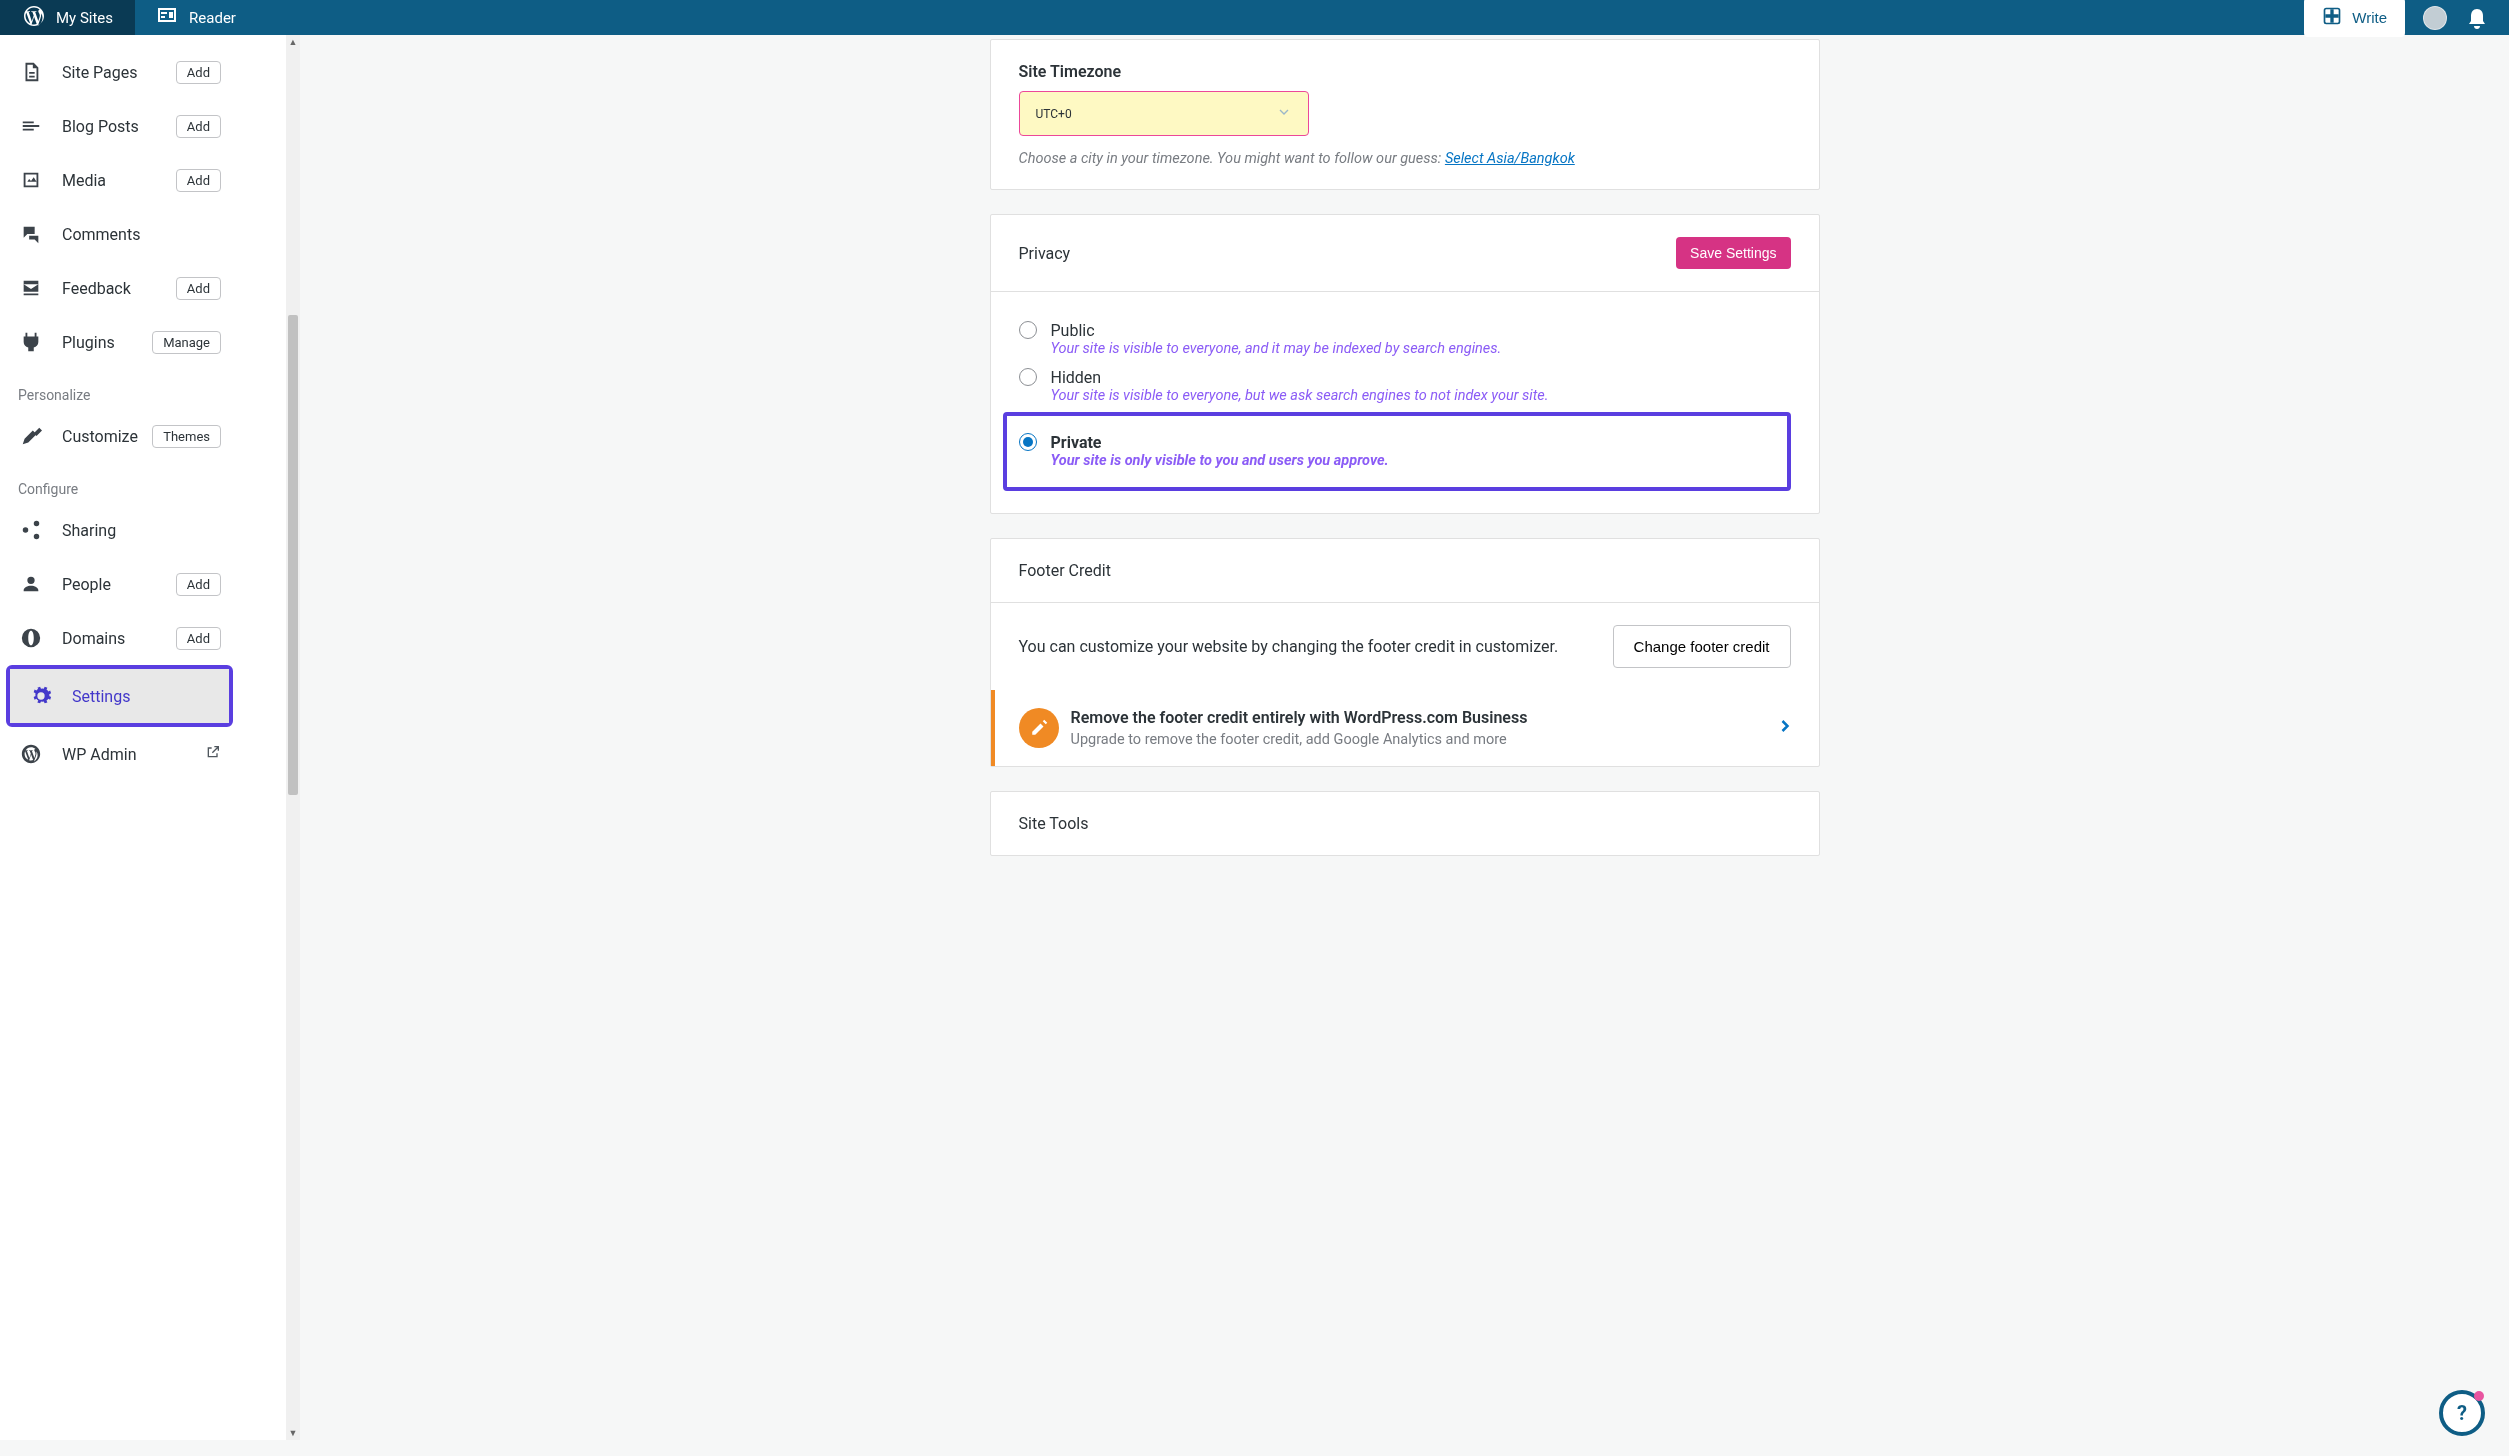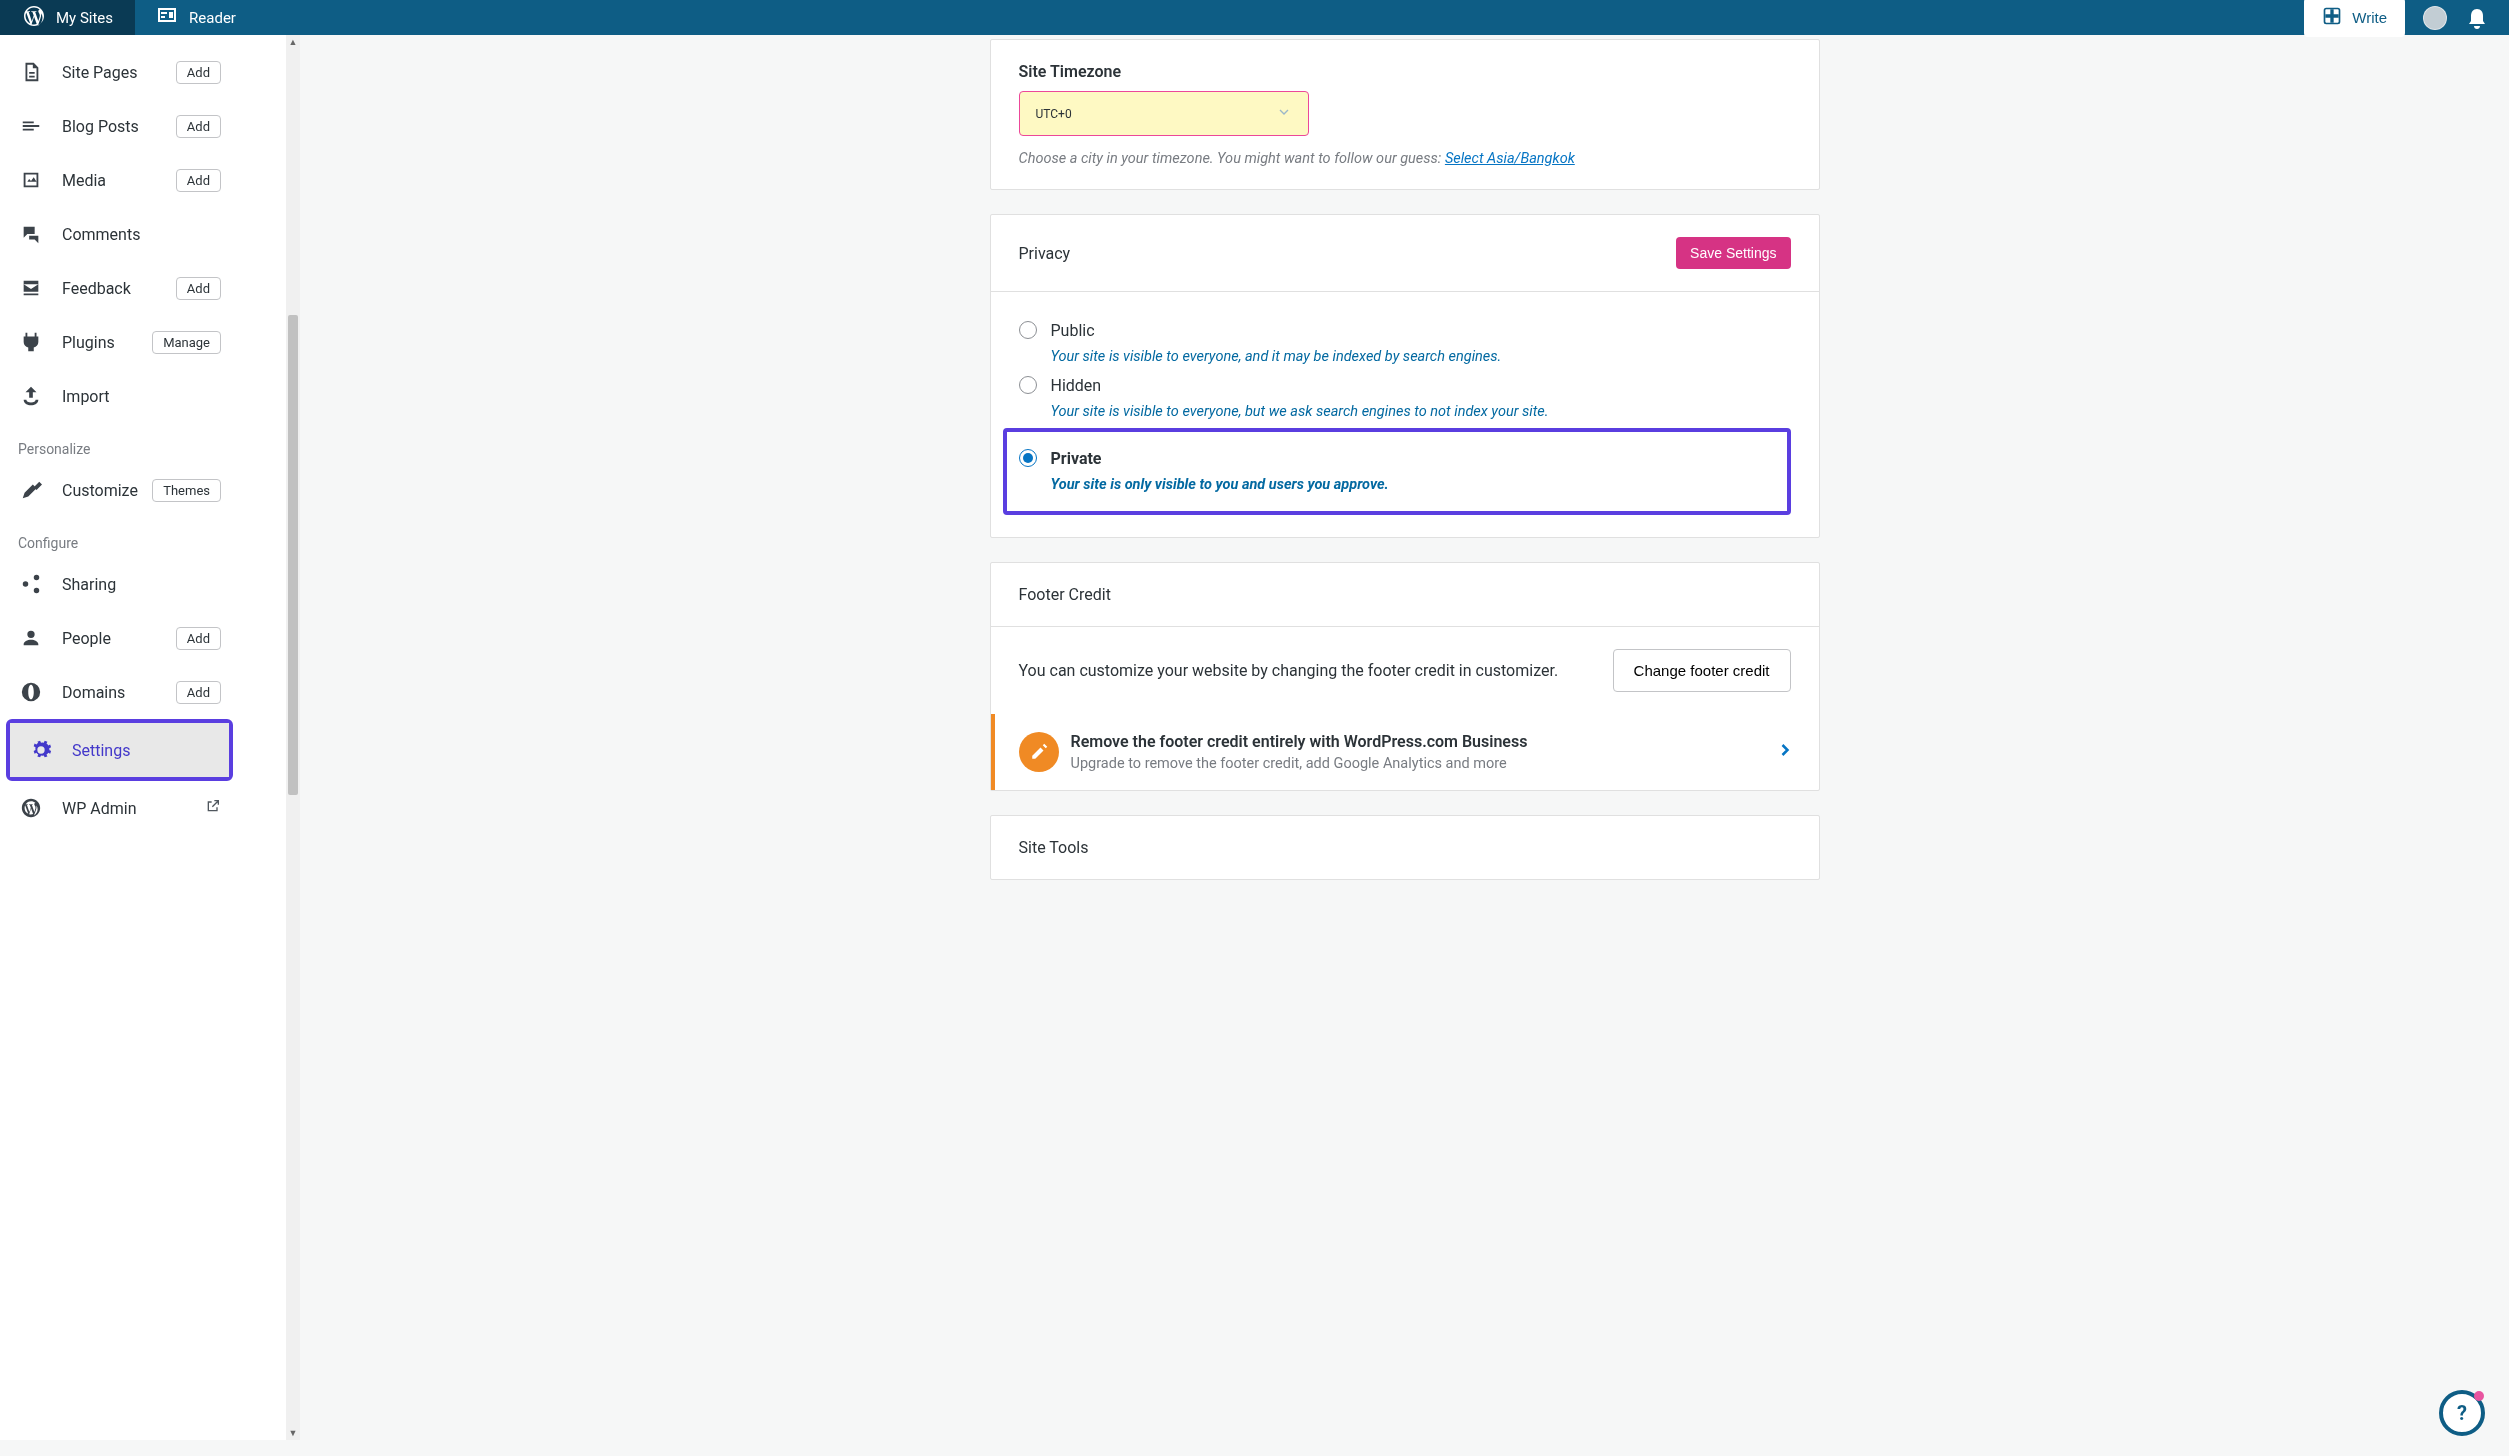--- a/index.html
+++ b/index.html
@@ -50,21 +50,21 @@
 .select-chevron { color: #9bb7c9; }
 .hint-text { font-style: italic; color: #787c82; font-size: 14.5px; margin-top: 14px; }
 .hint-text a { color: #0675c4; text-decoration: underline; }
 
 .radio-row { display: flex; align-items: baseline; gap: 14px; padding: 4px 0; }
 .radio-circle { width: 18px; height: 18px; border: 1px solid #8c8f94; border-radius: 50%; flex-shrink:0; position:relative; top:3px; cursor:pointer; background:#fff; }
 .radio-circle.checked { border-color: #0675c4; }
 .radio-circle.checked::after { content:''; position:absolute; width:10px; height:10px; background:#0675c4; border-radius:50%; top:3px; left:3px; }
 .radio-content { flex: 1; }
 .radio-label { font-size: 16px; color: #2c3338; }
-.radio-desc { font-style: italic; color: #0369a1; font-size: 14.5px; margin-top: 8px; }
+.radio-desc { font-style: italic; color: #8b5cf6; font-size: 14.5px; margin-top: 0; }
 .highlight-private { border: 4px solid #5a3ee0; border-radius: 4px; padding: 10px 12px 14px; margin-left: -16px; margin-top: 4px; font-weight: bold; }
 
 .footer-desc { font-size: 16px; }
 .change-footer-btn { font-size: 15px; border: 1px solid #c3c4c7; background: #fff; border-radius: 4px; padding: 12px 20px; cursor:pointer; }
 .footer-row { display: flex; justify-content: space-between; align-items: center; gap: 20px; }
 
 .upsell { border-left: 4px solid #f08a24; padding: 18px 24px; display:flex; align-items:center; gap: 24px; justify-content: space-between; }
 .upsell-left { display:flex; align-items:center; gap: 12px; }
 .upsell-icon { width: 40px; height: 40px; border-radius: 50%; background: #f08a24; display:flex; align-items:center; justify-content:center; color:#fff; }
 .upsell-title { font-weight: 600; font-size: 16px; }
@@ -167,28 +167,20 @@
       </div>
       <div class="sidebar-item">
         <span class="sb-icon">
             <svg viewBox="0 0 24 24">
               <path d="M8 2v4h8V2h2v4h2v6c0 3-2 5-5 6v4h-6v-4c-3-1-5-3-5-6V6h2V2h2z"></path>
             </svg>
           </span>
         <span class="sb-label">Plugins</span>
         <span class="sb-chip">Manage</span>
       </div>
-      <div class="sidebar-item">
-        <span class="sb-icon">
-            <svg viewBox="0 0 24 24">
-              <path d="M12 2l6 6h-4v6h-4V8H6l6-6zM4 16c0 4 4 6 8 6s8-2 8-6h-3c0 2-2 3-5 3s-5-1-5-3H4z"></path>
-            </svg>
-          </span>
-        <span class="sb-label">Import</span>
-      </div>
 
       <div class="sidebar-section">Personalize</div>
       <div class="sidebar-item">
         <span class="sb-icon">
             <svg viewBox="0 0 24 24">
               <path d="M21 3l-6 6 3 3 6-6-3-3zM3 21l6-2 9-9-4-4-9 9-2 6zm14-18l4 4"></path>
             </svg>
           </span>
         <span class="sb-label">Customize</span>
         <span class="sb-chip">Themes</span>

